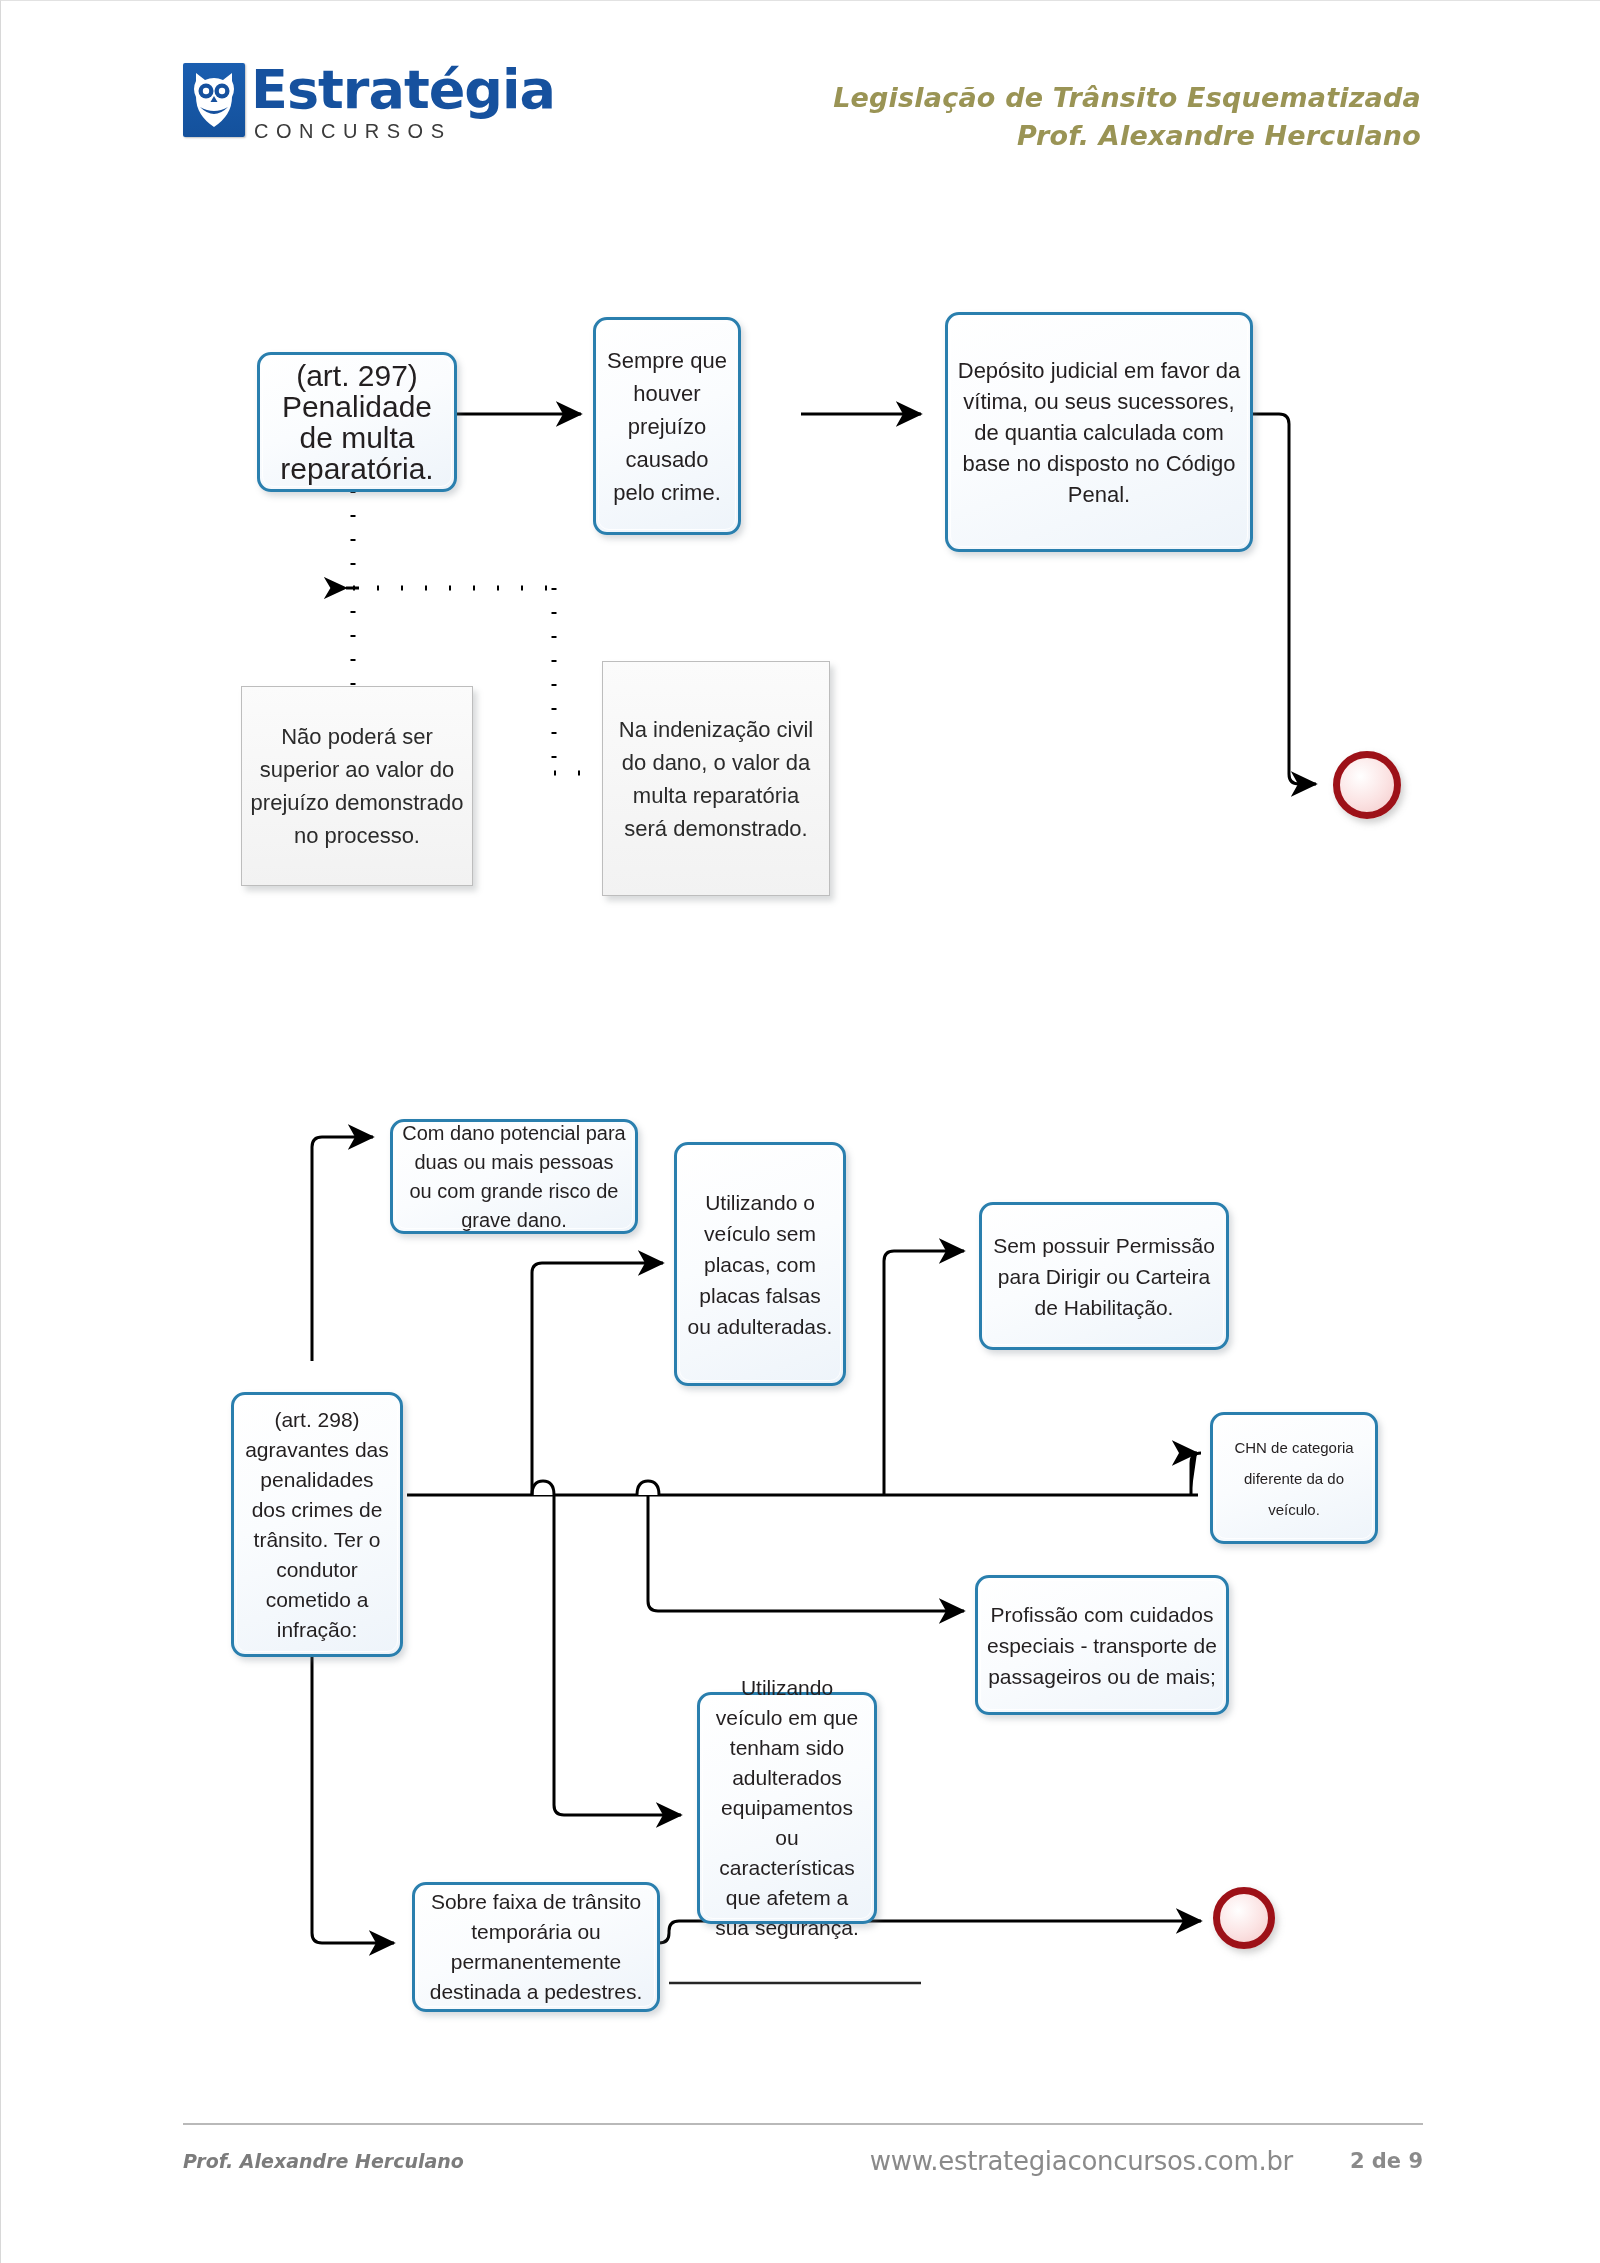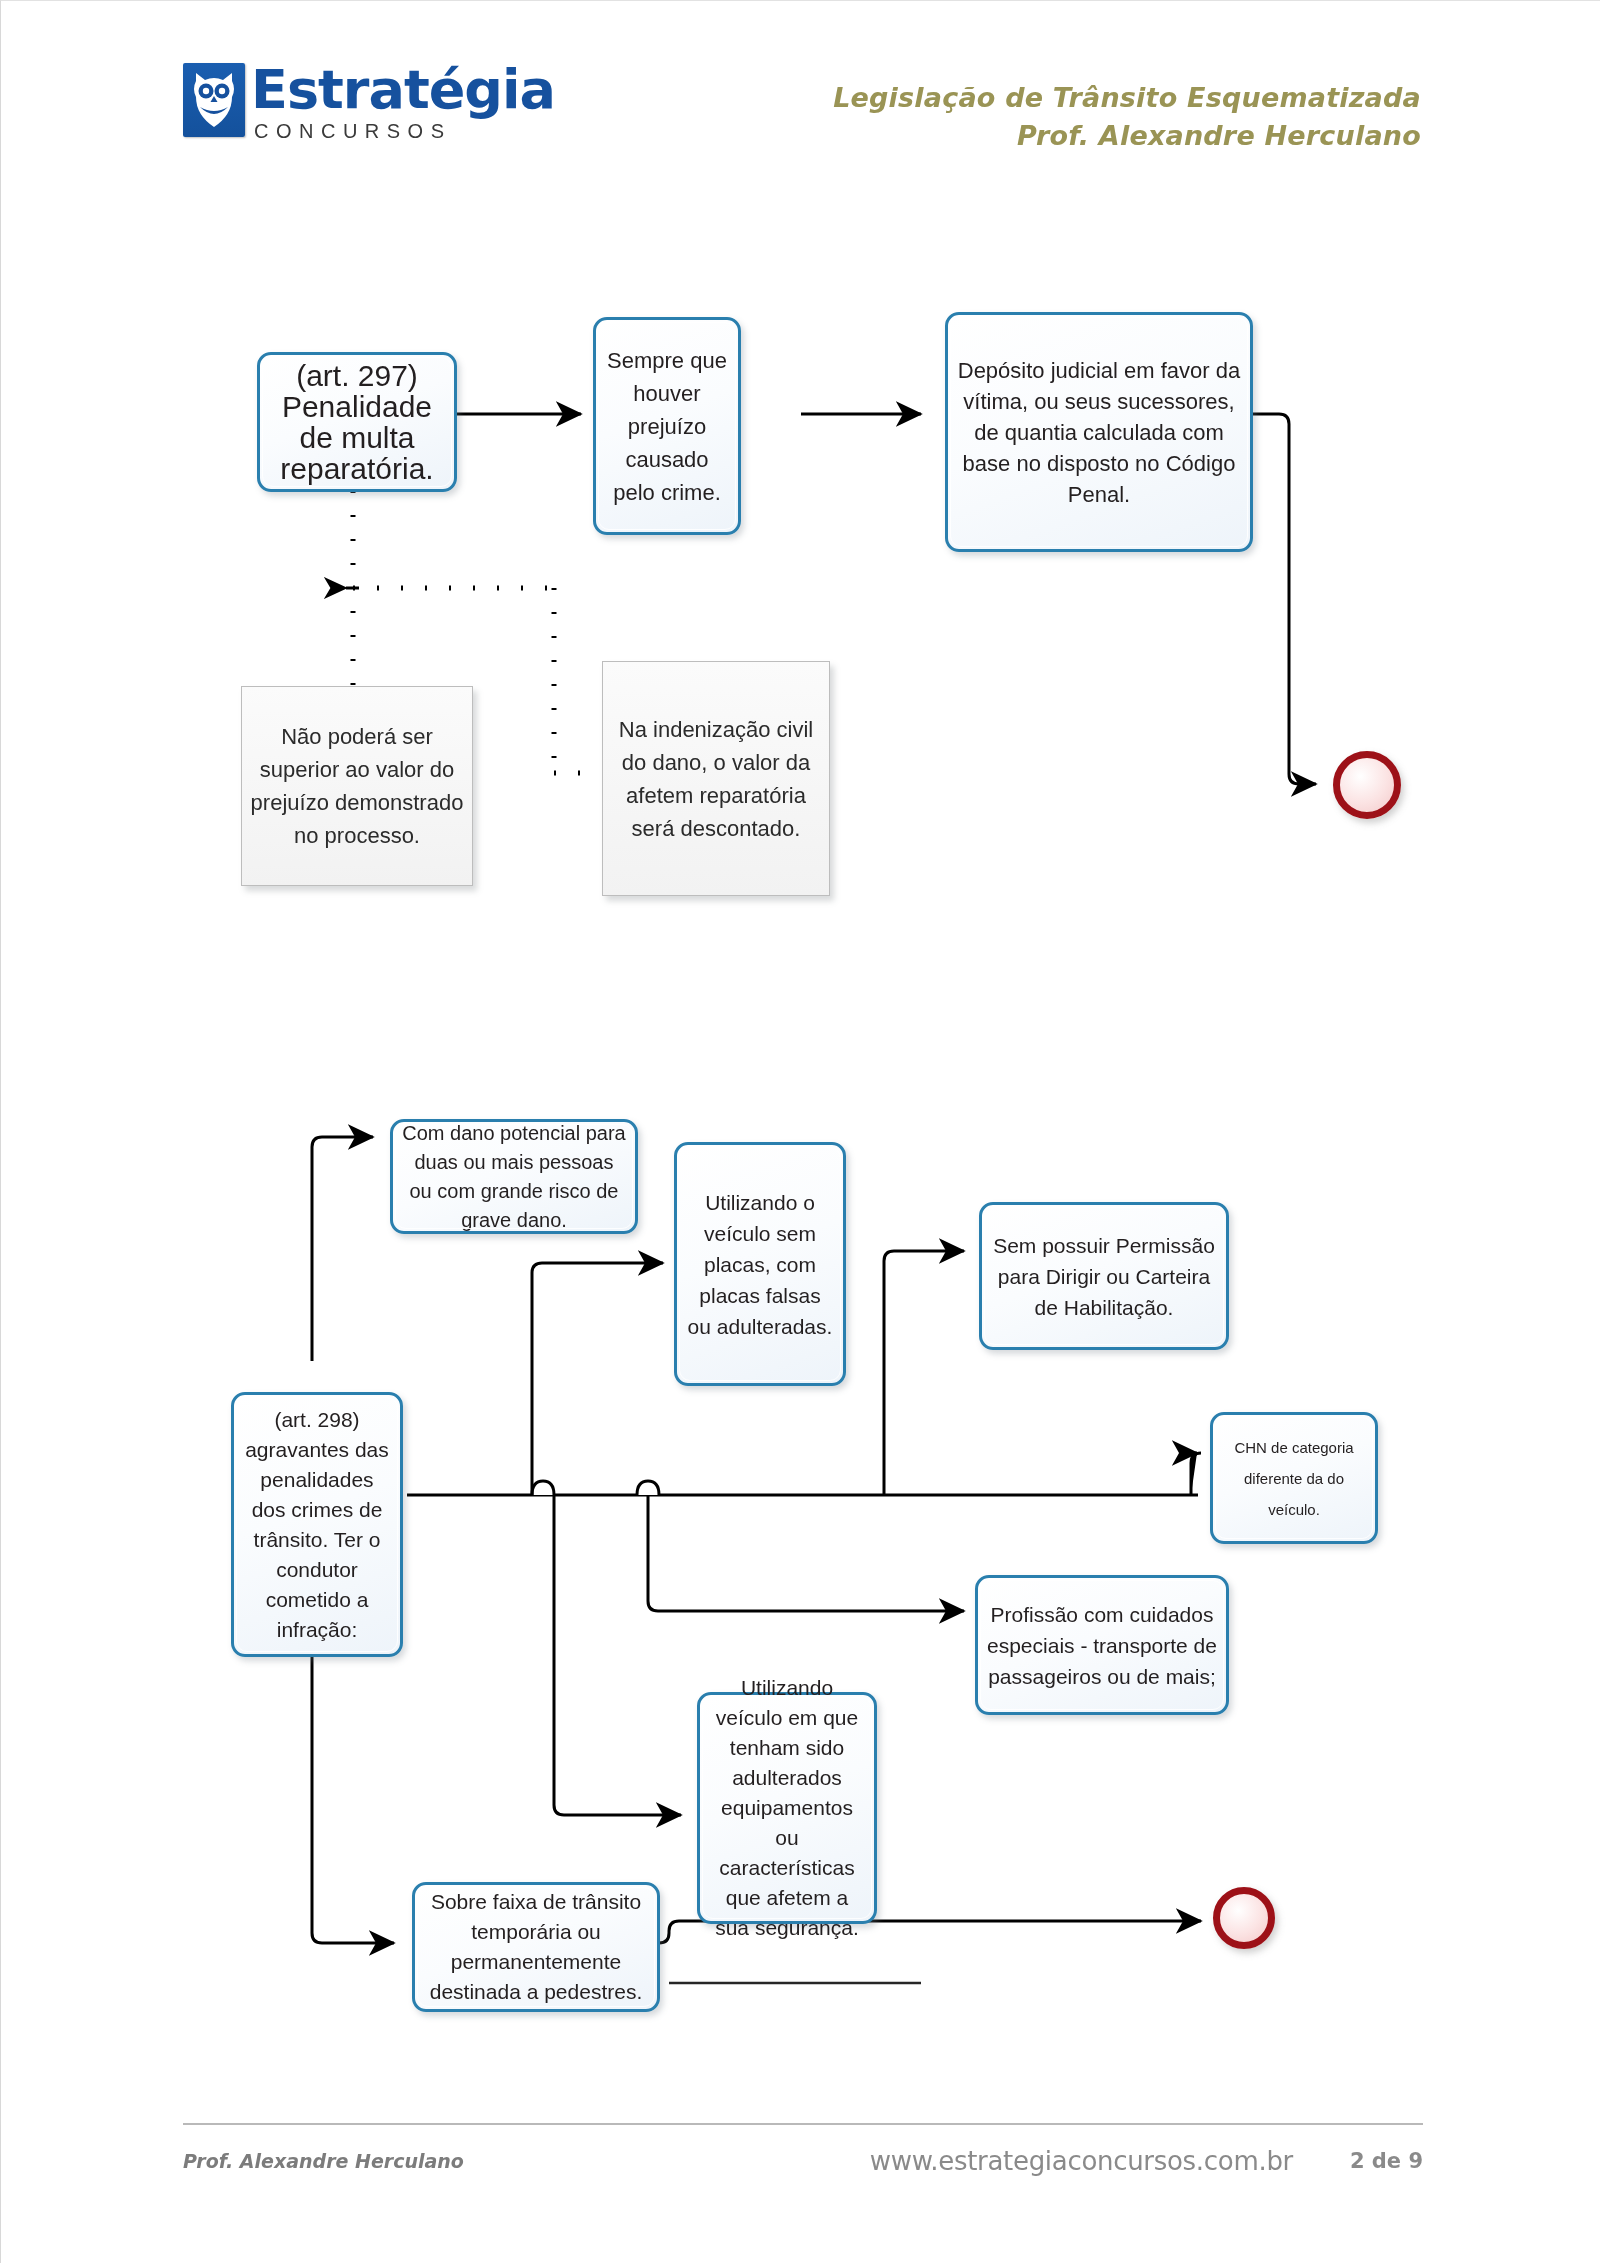--- a/index.html
+++ b/index.html
@@ -210,21 +210,21 @@
 
     <div class="node nbox" style="left:944px; top:285px; width:308px; height:240px; font-size:22px; line-height:31px;">
       <span>Depósito judicial em favor da vítima, ou seus sucessores, de quantia calculada com base no disposto no Código Penal.</span>
     </div>
 
     <div class="node ngray" style="left:240px; top:685px; width:232px; height:200px; font-size:22px; line-height:33px;">
       <span>Não poderá ser superior ao valor do prejuízo demonstrado no processo.</span>
     </div>
 
     <div class="node ngray" style="left:601px; top:660px; width:228px; height:235px; font-size:22px; line-height:33px;">
-      <span>Na indenização civil do dano, o valor da afetem reparatória será descontado.</span>
+      <span>Na indenização civil do dano, o valor da multa reparatória será demonstrado.</span>
     </div>
 
     <div class="node ncircle" style="left:1332px; top:750px; width:68px; height:68px;"></div>
   </div>
 
   <div class="canvas">
     <svg class="wires">
 
       <path d="M406,1494 L1197,1494" stroke="#000" stroke-width="3" fill="none"></path>
 

